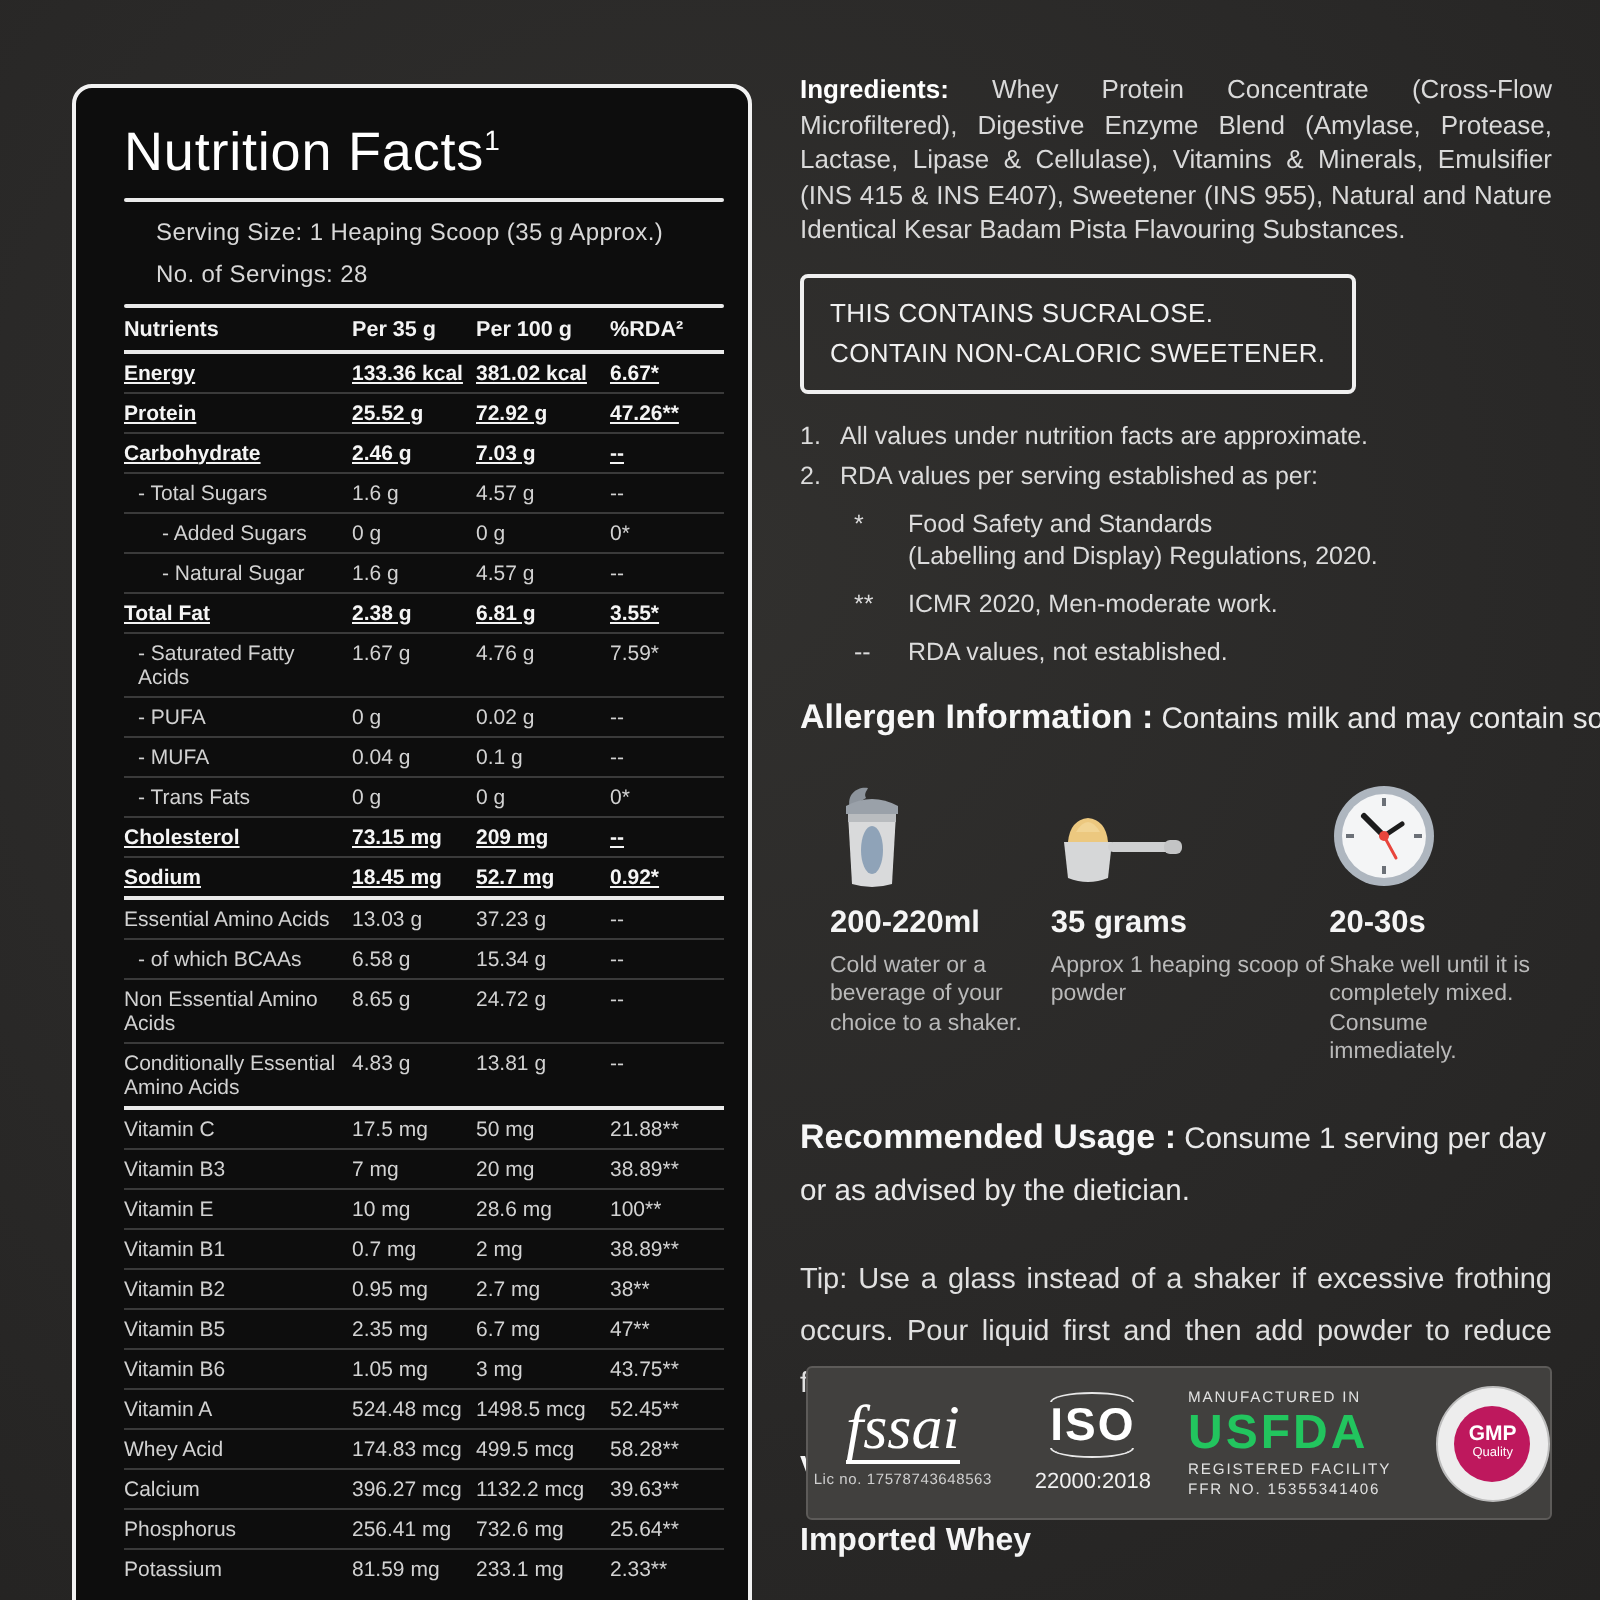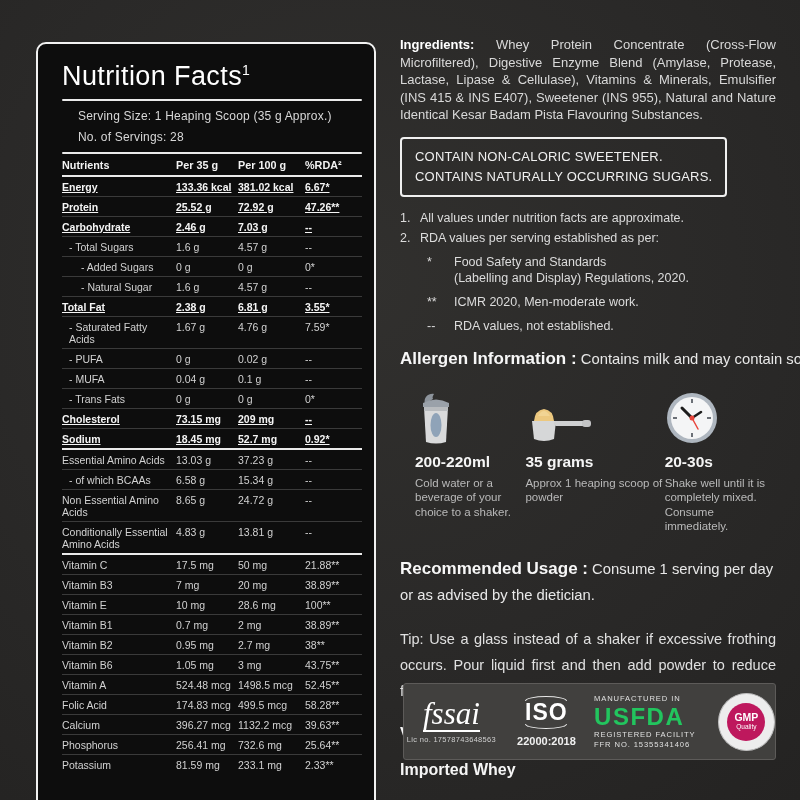--- a/index.html
+++ b/index.html
@@ -70,21 +70,21 @@
     background:#41403e;border:1px solid #5d5b59;border-radius:3px;
     display:flex;align-items:center;justify-content:center;gap:17px;
   }
   .fssai{width:96px;text-align:center;}
   .fssai .word{font-family:"Liberation Serif", serif;font-style:italic;font-size:31px;line-height:30px;color:#ffffff;border-bottom:2px solid #ffffff;padding-bottom:1px;display:inline-block;}
   .fssai .lic{font-size:7.5px;color:#cfcfcf;margin-top:3px;letter-spacing:.3px;}
   .isob{text-align:center;width:62px;}
   .isob .arc{height:4px;border:1.5px solid #e8e8e8;border-bottom:none;border-radius:50% 50% 0 0/100% 100% 0 0;width:40px;margin:0 auto;}
   .isob .arcb{height:4px;border:1.5px solid #e8e8e8;border-top:none;border-radius:0 0 50% 50%/0 0 100% 100%;width:40px;margin:0 auto;}
   .isob .word{font-size:23px;font-weight:bold;color:#ffffff;letter-spacing:1px;line-height:23px;}
-  .isob .std{font-size:11px;font-weight:bold;color:#f0f0f0;margin-top:6px;}
+  .isob .std{font-size:11px;font-weight:normal;color:#f0f0f0;margin-top:6px;}
   .usfda{width:108px;}
   .usfda .s{font-size:7.6px;letter-spacing:.9px;color:#e0e0e0;line-height:10px;}
   .usfda .word{font-size:24px;font-weight:bold;color:#22c55e;letter-spacing:1.5px;line-height:26px;}
   .gmp{width:56px;height:56px;border-radius:50%;background:#ededed;border:1px solid #bdbdbd;display:flex;align-items:center;justify-content:center;}
   .gmp .inner{width:38px;height:38px;border-radius:50%;background:#be185d;display:flex;flex-direction:column;align-items:center;justify-content:center;color:#fff;}
   .gmp .g1{font-size:10.5px;font-weight:bold;line-height:11px;}
   .gmp .g2{font-size:6.5px;line-height:8px;}
 </style>
 </head>
 <body>
@@ -229,33 +229,39 @@
     <div class="c-100">2 mg</div>
     <div class="c-rda">38.89**</div>
   </div>
       <div class="row">
     <div class="c-name">Vitamin B2</div>
     <div class="c-35">0.95 mg</div>
     <div class="c-100">2.7 mg</div>
     <div class="c-rda">38**</div>
   </div>
       <div class="row">
+    <div class="c-name">Vitamin B5</div>
+    <div class="c-35">2.35 mg</div>
+    <div class="c-100">6.7 mg</div>
+    <div class="c-rda">47**</div>
+  </div>
+      <div class="row">
     <div class="c-name">Vitamin B6</div>
     <div class="c-35">1.05 mg</div>
     <div class="c-100">3 mg</div>
     <div class="c-rda">43.75**</div>
   </div>
       <div class="row">
     <div class="c-name">Vitamin A</div>
     <div class="c-35">524.48 mcg</div>
     <div class="c-100">1498.5 mcg</div>
     <div class="c-rda">52.45**</div>
   </div>
       <div class="row">
-    <div class="c-name">Folic Acid</div>
+    <div class="c-name">Whey Acid</div>
     <div class="c-35">174.83 mcg</div>
     <div class="c-100">499.5 mcg</div>
     <div class="c-rda">58.28**</div>
   </div>
       <div class="row">
     <div class="c-name">Calcium</div>
     <div class="c-35">396.27 mcg</div>
     <div class="c-100">1132.2 mcg</div>
     <div class="c-rda">39.63**</div>
   </div>
@@ -272,22 +278,22 @@
     <div class="c-rda">2.33**</div>
   </div>
     </div>
 </div>
 
 <div class="right-col">
 
   <div class="ingredients"><span class="lead">Ingredients:</span><span> Whey Protein Concentrate (Cross-Flow Microfiltered), Digestive Enzyme Blend (Amylase, Protease, Lactase, Lipase &amp; Cellulase), Vitamins &amp; Minerals, Emulsifier (INS 415 &amp; INS E407), Sweetener (INS 955), Natural and Nature Identical Kesar Badam Pista Flavouring Substances.</span></div>
 
   <div class="warnbox">
+    <div>THIS CONTAINS SUCRALOSE.</div>
     <div>CONTAIN NON-CALORIC SWEETENER.</div>
-    <div>CONTAINS NATURALLY OCCURRING SUGARS.</div>
   </div>
 
   <div class="notes">
     <div class="note">
       <span class="mk">1.</span>
       <span>All values under nutrition facts are approximate.</span>
     </div>
     <div class="note">
       <span class="mk">2.</span>
       <span>RDA values per serving established as per:</span>

